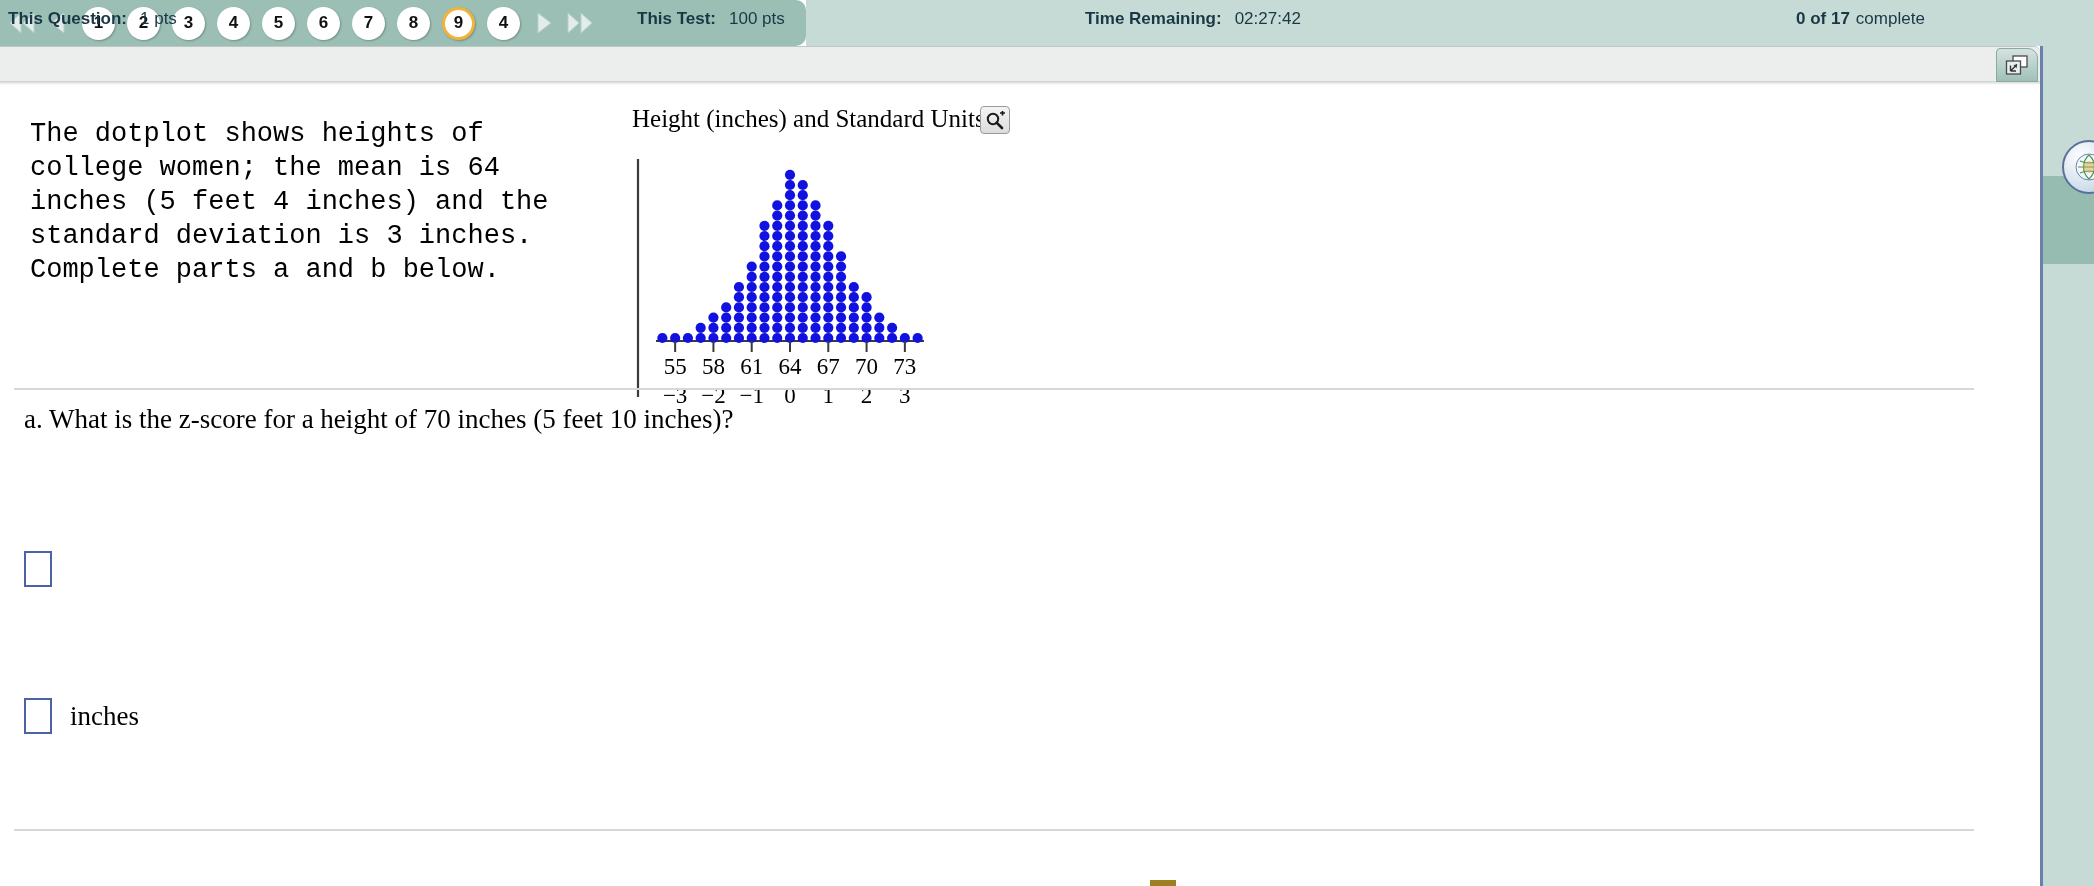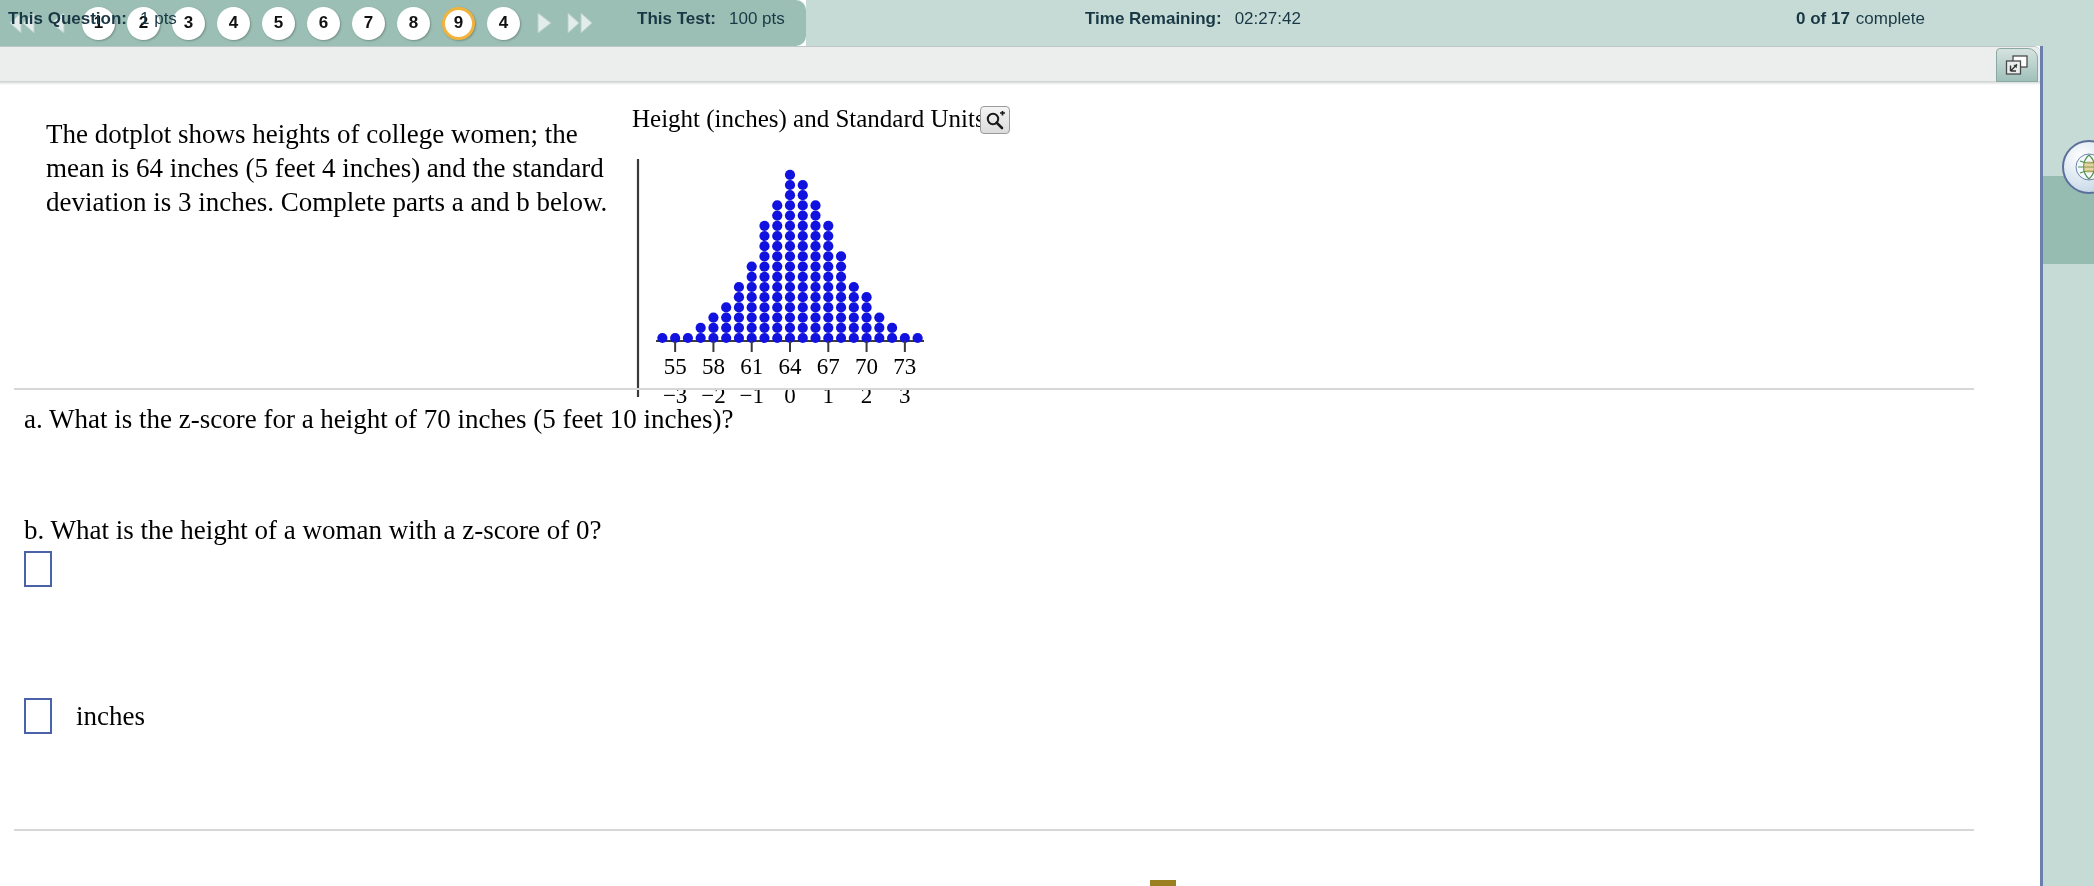--- a/index.html
+++ b/index.html
@@ -146,23 +146,23 @@
   .content {
     position: absolute;
     left: 0; top: 85px;
     width: 2005px;
     height: 801px;
     background: #ffffff;
   }
 
   .prompt-text {
     position: absolute;
-    left: 46px; top: 32px;
+    left: 30px; top: 32px;
     width: 575px;
-    font-family: Liberation Serif, serif;
+    font-family: Liberation Mono, monospace;
     font-size: 27px;
     line-height: 34px;
     color: #000000;
   }
 
   
   .figure {
     position: absolute;
     left: 632px; top: 20px;
     width: 400px;
@@ -234,21 +234,21 @@
     width: 28px; height: 36px;
     border: 2px solid #4a63a8;
     background: #ffffff;
     box-sizing: border-box;
     cursor: text;
   }
   .answer-unit {
     font-family: "Liberation Serif", serif;
     font-size: 27px;
     color: #000000;
-    margin-left: 24px;
+    margin-left: 18px;
   }
 
   .bottom-mark {
     position: absolute;
     left: 1150px; top: 880px;
     width: 26px; height: 6px;
     background: #9c7f21;
   }
 </style>
 </head>
@@ -548,21 +548,20 @@
     </div>
 
     <div class="divider" id="div-1"></div>
     <div class="divider" id="div-2"></div>
 
     <div class="q-label" id="qa-text">a. What is the z-score for a height of 70 inches (5 feet 10 inches)?</div>
     <div class="answer-row" id="ans-a">
       <div class="answer-box"></div>
     </div>
 
-    <div class="q-label" id="qb-text">b. What is the height of a woman with a z-score of 0?</div>
     <div class="answer-row" id="ans-b">
       <div class="answer-box"></div>
       <div class="answer-unit">inches</div>
     </div>
   </div>
 
   <div class="bottom-mark"></div>
 </div>
 
 </body></html>

